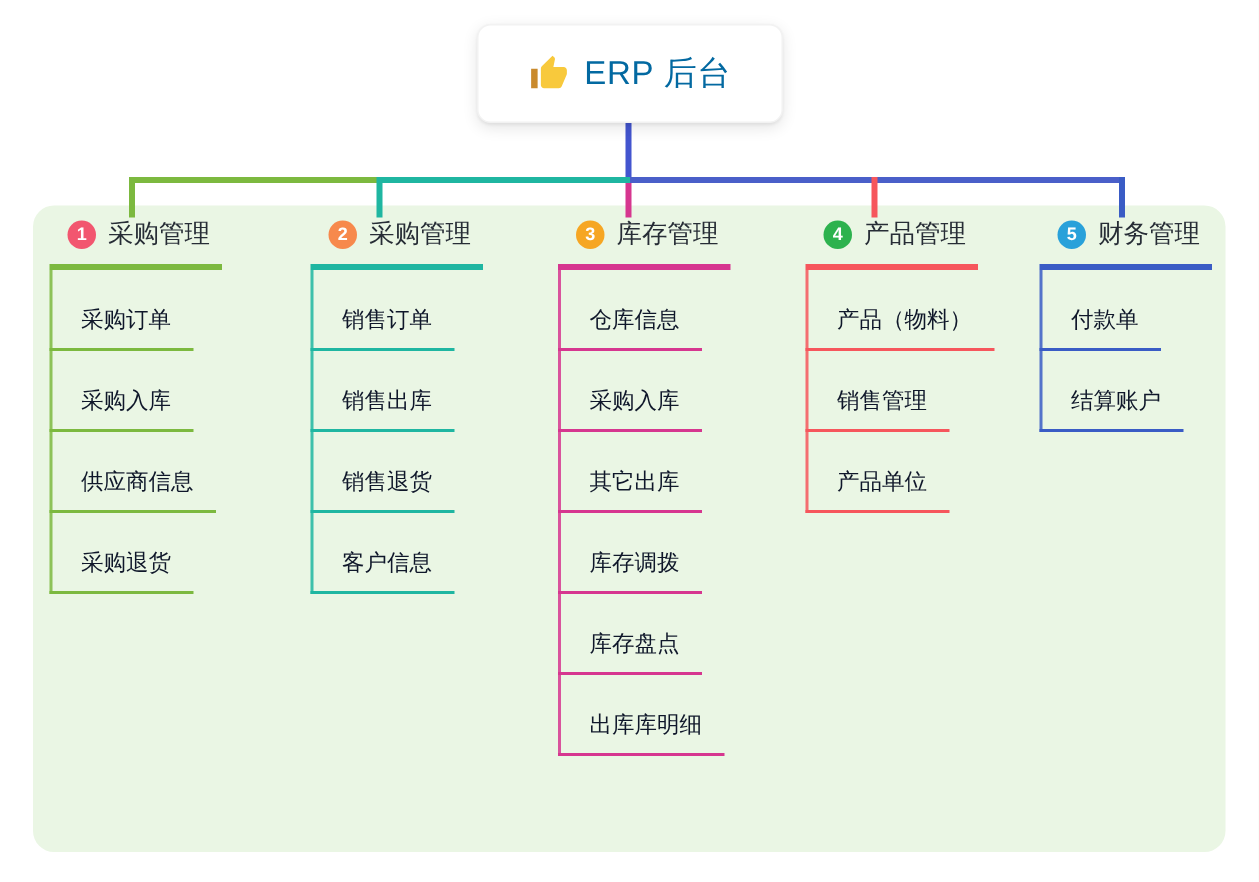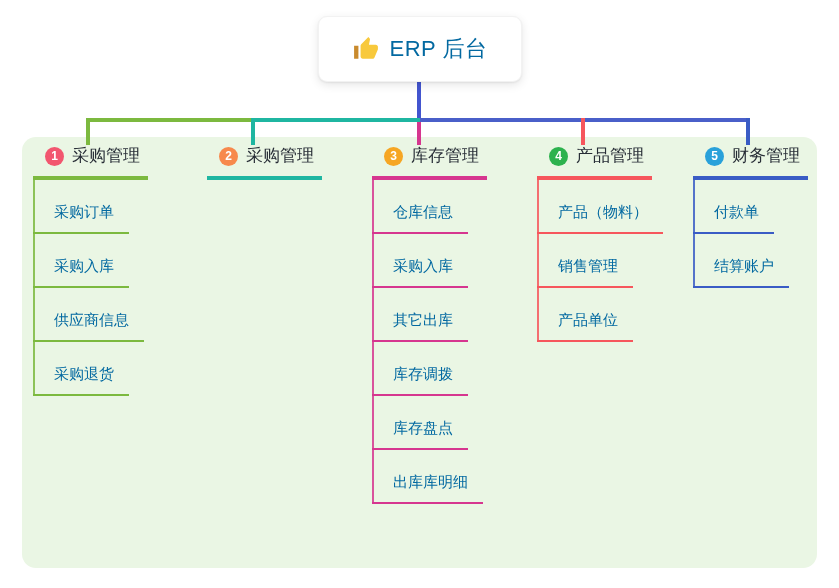--- a/index.html
+++ b/index.html
@@ -33,21 +33,21 @@
   .branch-5{left:693px;}
   .hdr{display:inline-flex;align-items:center;gap:8px;padding:4px 8px 9px 12px;
        border-bottom:4px solid var(--c);min-width:113px;box-sizing:border-box;
        font-size:17px;color:#272d36;font-weight:500;line-height:22px;white-space:nowrap;cursor:default;}
   .badge{width:19px;height:19px;border-radius:50%;color:#fff;font-size:12px;font-weight:700;
          display:flex;align-items:center;justify-content:center;flex:0 0 19px;line-height:1;}
   .kids{position:relative;}
   .kids::before{content:"";position:absolute;left:0;top:0;bottom:0;width:2px;background:var(--c);opacity:.85;}
   .kid{height:54px;display:flex;align-items:flex-end;}
   .kid>span{display:inline-block;border-bottom:2px solid var(--c);padding:0 15px 11px 21px;
-            font-size:15px;color:#0369a1;line-height:1;white-space:nowrap;font-family:Liberation Mono, monospace;}
+            font-size:15px;color:#0f172a;line-height:1;white-space:nowrap;}
 </style>
 </head>
 <body>
 
 <div class="stage">
 
   <div class="board" style="background: rgb(234, 246, 228);"></div>
 
   <div class="line stem" style="background: rgb(67, 85, 207);"></div>
   <div class="line h-left" style="background: rgb(124, 185, 63);"></div>
@@ -85,20 +85,34 @@
       <div class="kid">
           <span>采购退货</span>
         </div>
     </div>
   </div>
 
   <div class="branch branch-2" style="--c: #1fb6a1;">
     <div class="hdr">
       <span class="badge" style="background: rgb(247, 137, 76);">2</span>
       <span>采购管理</span>
+    </div>
+    <div class="kids">
+      <div class="kid">
+          <span>销售订单</span>
+        </div>
+      <div class="kid">
+          <span>销售出库</span>
+        </div>
+      <div class="kid">
+          <span>销售退货</span>
+        </div>
+      <div class="kid">
+          <span>客户信息</span>
+        </div>
     </div>
   </div>
 
   <div class="branch branch-3" style="--c: #d6368f;">
     <div class="hdr">
       <span class="badge" style="background: rgb(246, 166, 35);">3</span>
       <span>库存管理</span>
     </div>
     <div class="kids">
       <div class="kid">

